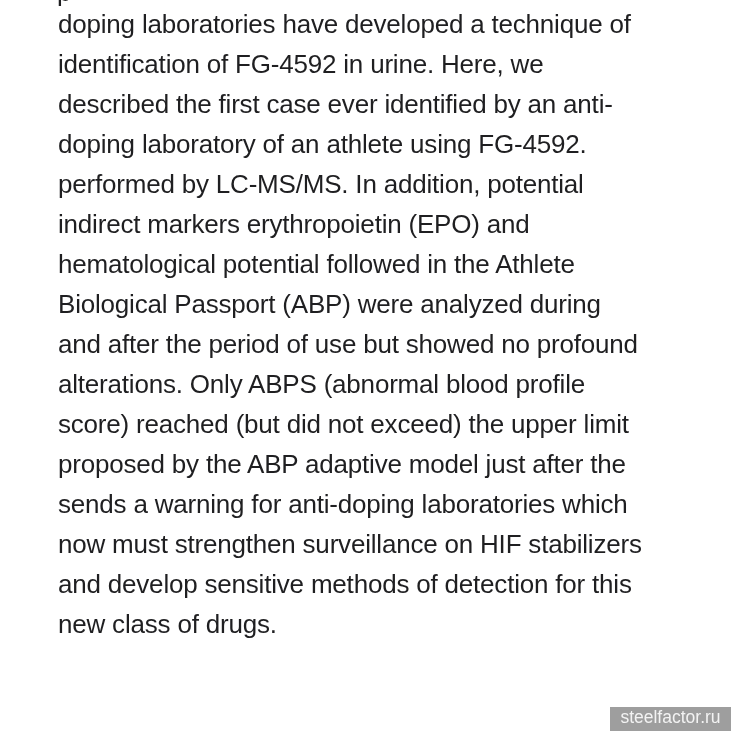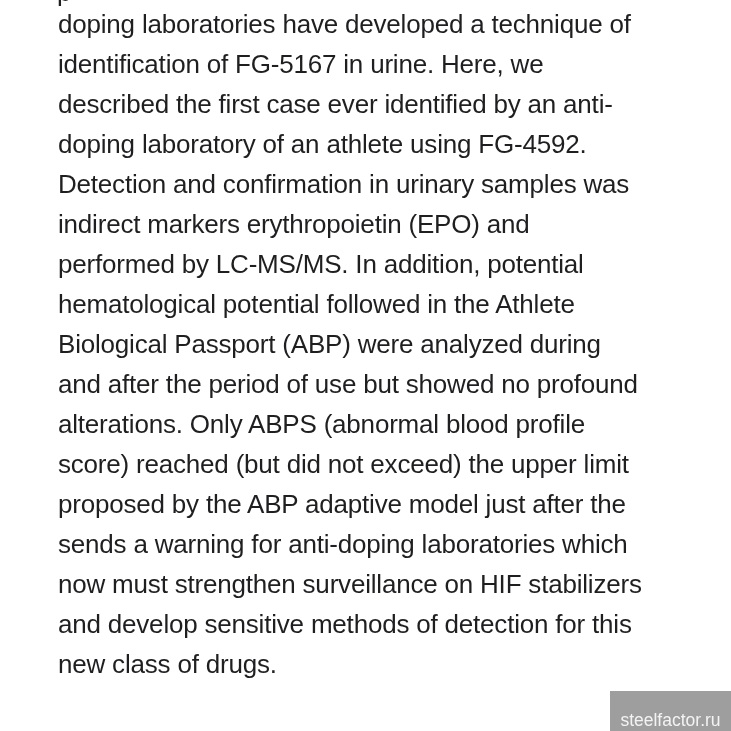--- a/index.html
+++ b/index.html
@@ -46,49 +46,48 @@
     font-weight: 400;
   }
   .abstract .line {
     white-space: nowrap;
     height: 40px;
   }
   .watermark {
     position: absolute;
     right: 0;
     bottom: 0;
-    height: 40px;
+    height: 24px;
     min-width: 121px;
     box-sizing: border-box;
     padding: 0 10px;
     background: #9e9e9e;
     color: #f3f3f3;
     font-size: 17.5px;
     display: flex;
-    align-items: flex-end;
+    align-items: flex-start;
     justify-content: center;
   }
 </style>
 </head>
 <body>
 
 <div class="page" style="background: rgb(255, 255, 255);">
 
   <div class="cutoff">
     <span>p</span>
   </div>
 
   <div class="abstract" style="color: rgb(31, 31, 33);">
     <div class="line">doping laboratories have developed a technique of</div>
-    <div class="line">identification of FG-5167 in urine. Here, we</div>
+    <div class="line">identification of FG-4592 in urine. Here, we</div>
     <div class="line">described the first case ever identified by an anti-</div>
     <div class="line">doping laboratory of an athlete using FG-4592.</div>
-    <div class="line">Detection and confirmation in urinary samples was</div>
+    <div class="line">performed by LC-MS/MS. In addition, potential</div>
     <div class="line">indirect markers erythropoietin (EPO) and</div>
-    <div class="line">performed by LC-MS/MS. In addition, potential</div>
     <div class="line">hematological potential followed in the Athlete</div>
     <div class="line">Biological Passport (ABP) were analyzed during</div>
     <div class="line">and after the period of use but showed no profound</div>
     <div class="line">alterations. Only ABPS (abnormal blood profile</div>
     <div class="line">score) reached (but did not exceed) the upper limit</div>
     <div class="line">proposed by the ABP adaptive model just after the</div>
     <div class="line">sends a warning for anti-doping laboratories which</div>
     <div class="line">now must strengthen surveillance on HIF stabilizers</div>
     <div class="line">and develop sensitive methods of detection for this</div>
     <div class="line">new class of drugs.</div>

